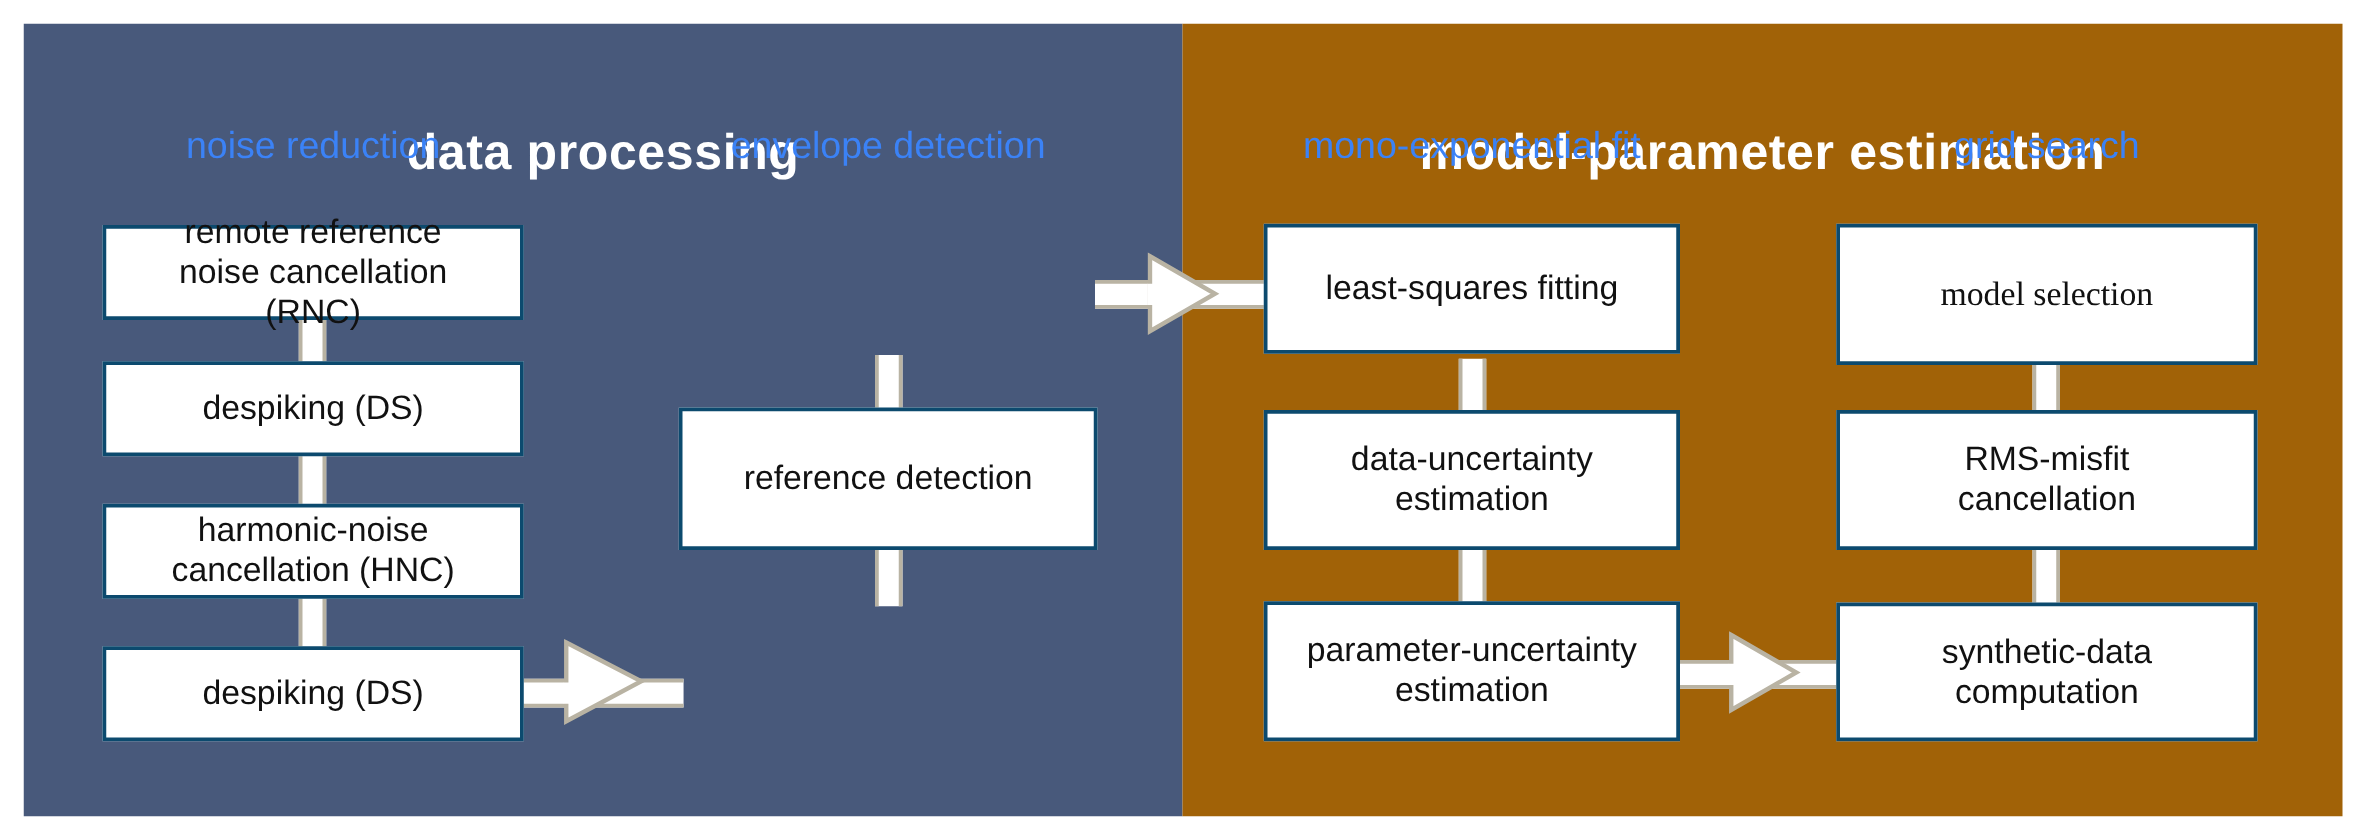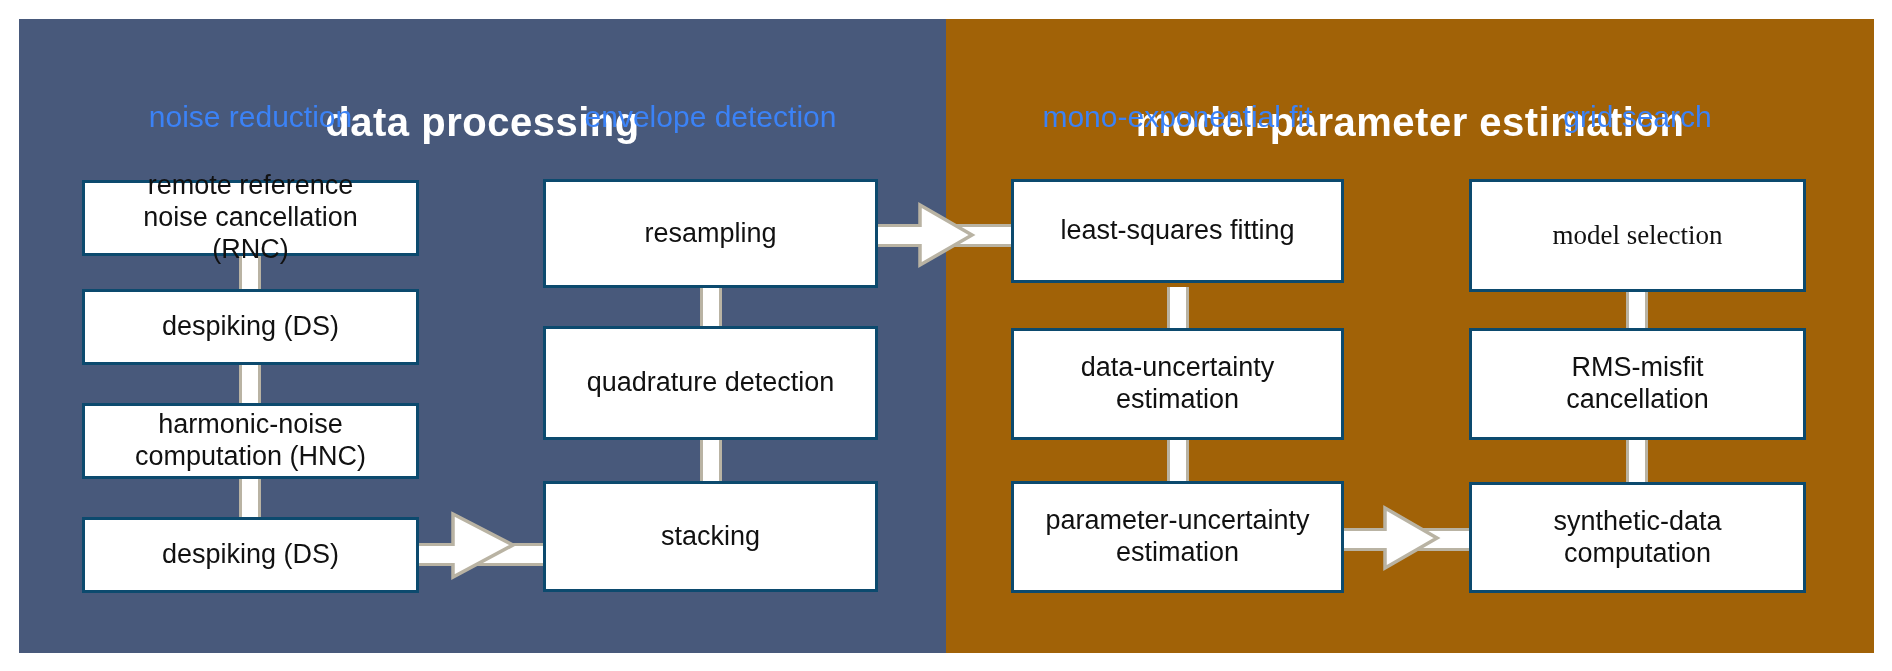--- a/index.html
+++ b/index.html
@@ -79,34 +79,28 @@
     <rect x="42" y="28" width="5" height="17" fill="#ffffff"></rect>
   </svg>
 
   <div class="box" style="left:82px; top:180px; width:337px; height:76px;">
     <span>remote reference noise cancellation (RNC)</span>
   </div>
   <div class="box" style="left:82px; top:289px; width:337px; height:76px;">
     <span>despiking (DS)</span>
   </div>
   <div class="box" style="left:82px; top:403px; width:337px; height:76px;">
-    <span>harmonic-noise computation (HNC)</span>
+    <span>harmonic-noise cancellation (HNC)</span>
   </div>
   <div class="box" style="left:82px; top:517px; width:337px; height:76px;">
     <span>despiking (DS)</span>
   </div>
 
-  <div class="box" style="left:543px; top:179px; width:335px; height:109px;">
-    <span>resampling</span>
-  </div>
   <div class="box" style="left:543px; top:326px; width:335px; height:114px;">
-    <span>quadrature detection</span>
-  </div>
-  <div class="box" style="left:543px; top:481px; width:335px; height:111px;">
-    <span>stacking</span>
+    <span>reference detection</span>
   </div>
 
   <div class="box" style="left:1011px; top:179px; width:333px; height:104px;">
     <span>least-squares fitting</span>
   </div>
   <div class="box" style="left:1011px; top:328px; width:333px; height:112px;">
     <span>data-uncertainty estimation</span>
   </div>
   <div class="box" style="left:1011px; top:481px; width:333px; height:112px;">
     <span>parameter-uncertainty estimation</span>

